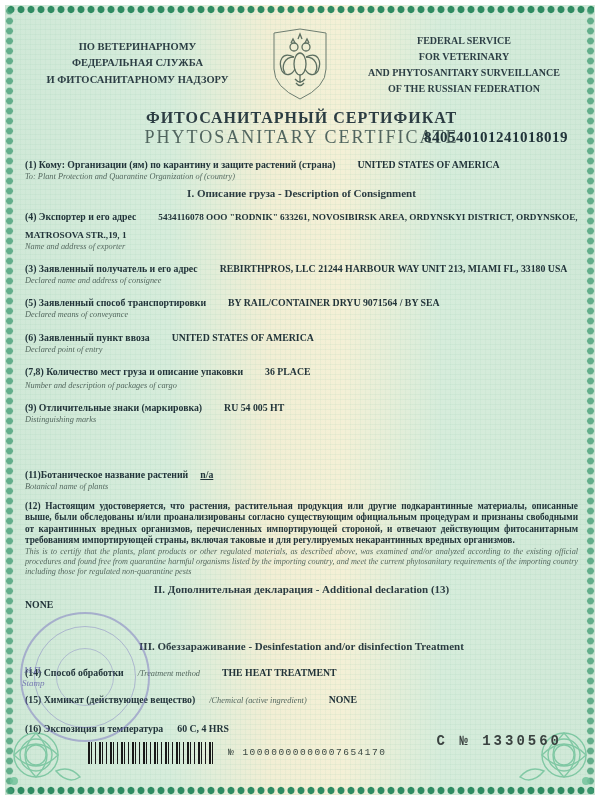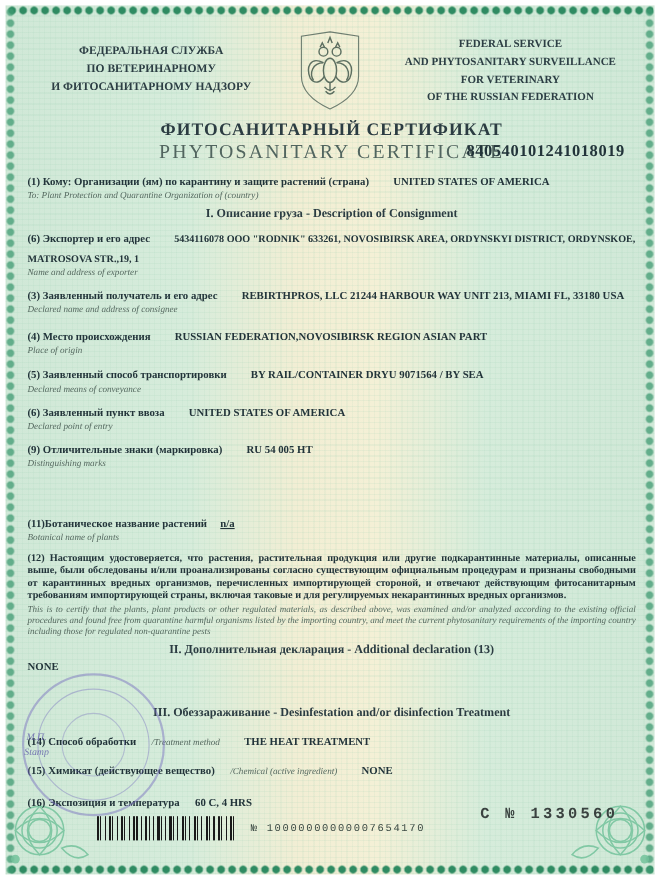--- a/index.html
+++ b/index.html
@@ -88,22 +88,22 @@
       <path d="M30,4 Q52,26 30,48 Q8,26 30,4 Z"></path>
       <path d="M50,42 q14,-6 24,6 q-12,8 -24,-6z"></path>
       <circle cx="8" cy="52" r="4" fill="#74c39c" stroke="none"></circle>
     </g>
   </svg>
 
   <div class="content">
 
     <div class="hdr">
       <div class="hdr-left">
+        <div>ПО ВЕТЕРИНАРНОМУ</div>
         <div>ФЕДЕРАЛЬНАЯ СЛУЖБА</div>
-        <div>ПО ВЕТЕРИНАРНОМУ</div>
         <div>И ФИТОСАНИТАРНОМУ НАДЗОРУ</div>
       </div>
       <div class="hdr-emblem">
         <svg width="62" height="74" viewBox="0 0 62 74">
           <path d="M31,2 L57,6 V42 Q57,60 31,72 Q5,60 5,42 V6 Z" fill="none" stroke="#6d7d70" stroke-width="1"></path>
           <g fill="none" stroke="#5c6e60" stroke-width="1.3">
             <ellipse cx="31" cy="37" rx="6" ry="11"></ellipse>
             <path d="M25,30 C13,24 9,34 13,44 C17,50 23,48 26,42"></path>
             <path d="M37,30 C49,24 53,34 49,44 C45,50 39,48 36,42"></path>
             <path d="M25,30 C15,30 12,40 16,46"></path>
@@ -114,64 +114,64 @@
             <path d="M36,16 l2,-4 2,4"></path>
             <path d="M29,12 l2,-5 2,5"></path>
             <path d="M26,52 q5,6 10,0"></path>
             <path d="M27,56 q4,5 8,0"></path>
             <path d="M31,48 v8"></path>
           </g>
         </svg>
       </div>
       <div class="hdr-right">
         <div>FEDERAL SERVICE</div>
+        <div>FOR VETERINARY</div>
         <div>AND PHYTOSANITARY SURVEILLANCE</div>
-        <div>FOR VETERINARY</div>
         <div>OF THE RUSSIAN FEDERATION</div>
       </div>
     </div>
 
     <div class="title-ru">ФИТОСАНИТАРНЫЙ СЕРТИФИКАТ</div>
     <div class="title-row">
       <span class="title-en">PHYTOSANITARY CERTIFICATE</span>
       <span class="cert-no">840540101241018019</span>
     </div>
 
     <div class="field" style="margin-top:6px">
       <div><span class="lbl">(1) Кому: Организации (ям) по карантину и защите растений (страна)</span><span class="val">UNITED STATES OF AMERICA</span></div>
       <div class="tr">To: Plant Protection and Quarantine Organization of (country)</div>
     </div>
 
     <div class="sec">I. Описание груза - Description of Consignment</div>
 
     <div class="field">
-      <div><span class="lbl">(6) Экспортер и его адрес</span><span class="val" style="font-size:9.2px">5434116078   ООО "RODNIK" 633261, NOVOSIBIRSK AREA, ORDYNSKYI DISTRICT, ORDYNSKOE, MATROSOVA STR.,19, 1</span></div>
+      <div><span class="lbl">(4) Экспортер и его адрес</span><span class="val" style="font-size:9.2px">5434116078   ООО "RODNIK" 633261, NOVOSIBIRSK AREA, ORDYNSKYI DISTRICT, ORDYNSKOE, MATROSOVA STR.,19, 1</span></div>
       <div class="tr">Name and address of exporter</div>
     </div>
 
     <div class="field">
       <div><span class="lbl">(3) Заявленный получатель и его адрес</span><span class="val">REBIRTHPROS, LLC 21244 HARBOUR WAY UNIT 213, MIAMI FL, 33180 USA</span></div>
       <div class="tr">Declared name and address of consignee</div>
     </div>
 
-    <div class="field" style="margin-top:10px">
-      <div><span class="lbl">(4) Место происхождения</span><span class="val">RUSSIAN FEDERATION,NOVOSIBIRSK REGION ASIAN PART</span></div>
-      <div class="tr">Place of origin</div>
-    </div>
 
     <div class="field">
       <div><span class="lbl">(5) Заявленный способ транспортировки</span><span class="val">BY RAIL/CONTAINER DRYU 9071564 / BY SEA</span></div>
       <div class="tr">Declared means of conveyance</div>
     </div>
 
     <div class="field">
       <div><span class="lbl">(6) Заявленный пункт ввоза</span><span class="val">UNITED STATES OF AMERICA</span></div>
       <div class="tr">Declared point of entry</div>
     </div>
 
+    <div class="field">
+      <div><span class="lbl">(7,8) Количество мест груза и описание упаковки</span><span class="val">36 PLACE</span></div>
+      <div class="tr" style="margin-top:2px">Number and description of packages of cargo</div>
+    </div>
 
     <div class="field">
       <div><span class="lbl">(9) Отличительные знаки (маркировка)</span><span class="val">RU 54 005 HT</span></div>
       <div class="tr">Distinguishing marks</div>
     </div>
 
 
     <div class="field" style="margin-top:40px">
       <div><span class="lbl">(11)Ботаническое название растений</span><span class="val u" style="margin-left:12px">n/a</span></div>
       <div class="tr">Botanical name of plants</div>

